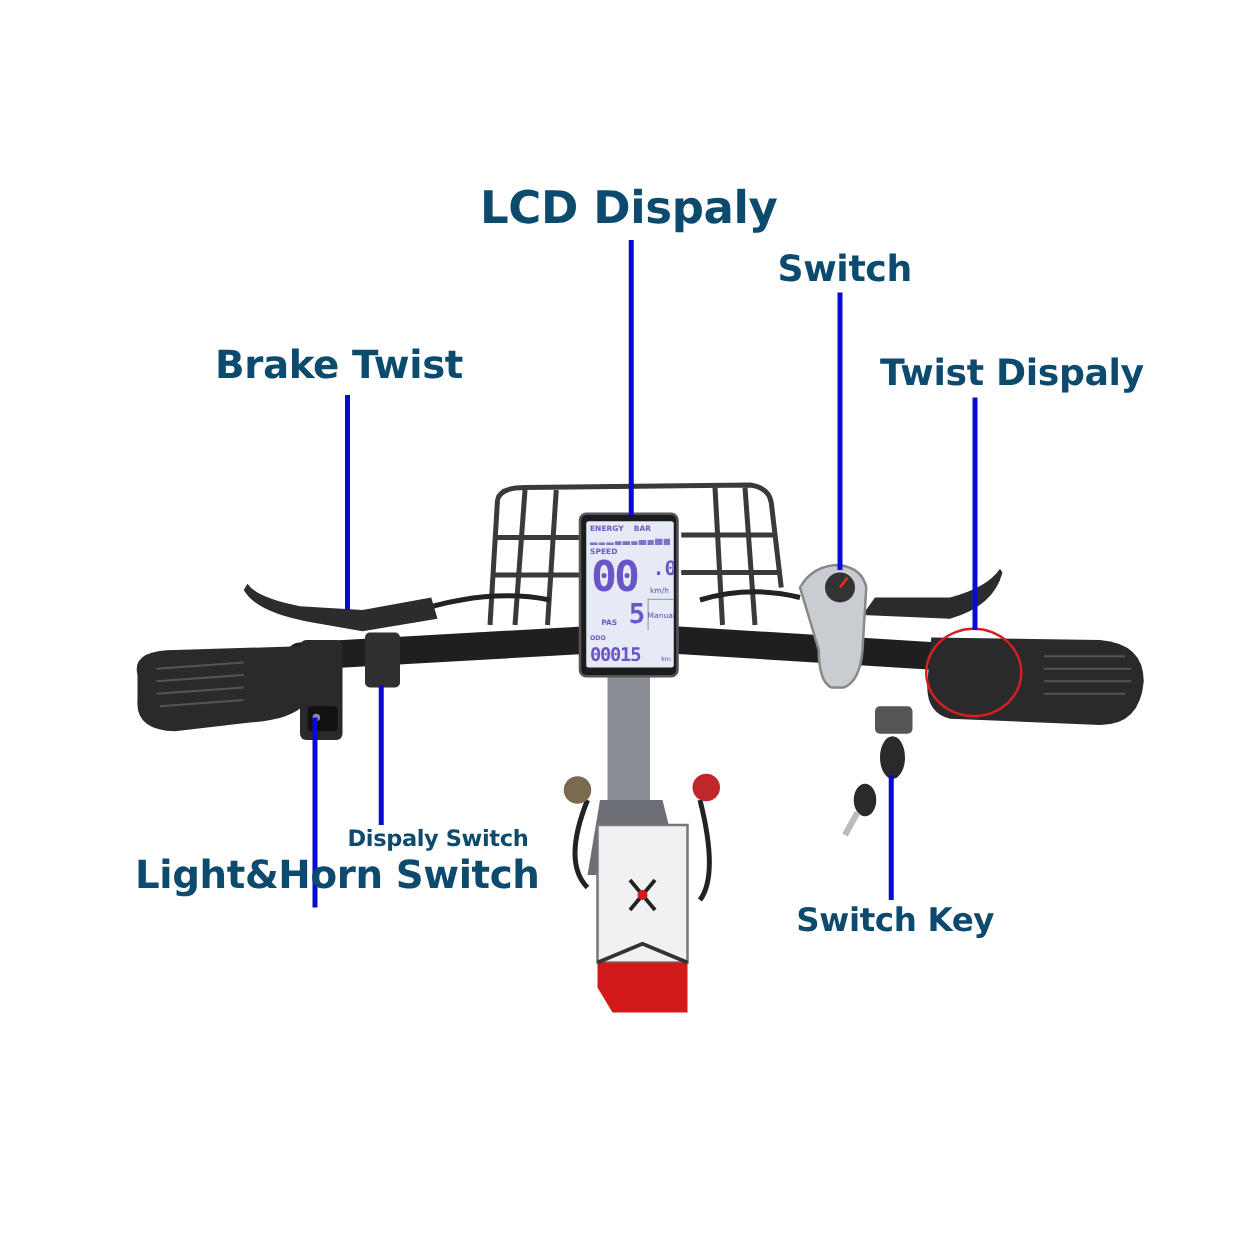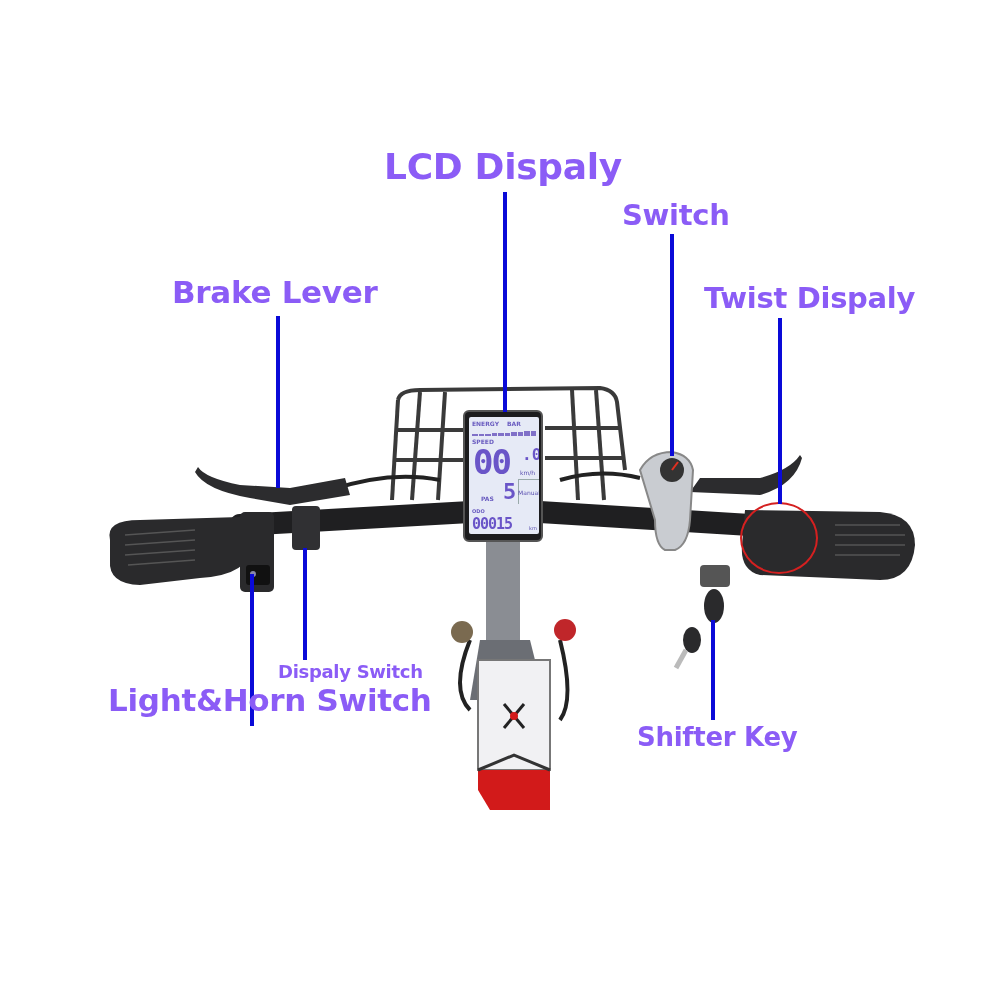--- a/index.html
+++ b/index.html
@@ -1,19 +1,19 @@
 <!DOCTYPE html>
 <html><head>
 <meta charset="utf-8">
 <style>
   * { margin: 0; padding: 0; box-sizing: border-box; }
   html, body { width: 1000px; height: 1000px; background: #ffffff; overflow: hidden; }
   body { position: relative; font-family: "DejaVu Sans", sans-serif; }
   .label {
-    position: absolute; color: #8b5cf6; font-weight: bold; white-space: nowrap;
+    position: absolute; color: #0c4a6e; font-weight: bold; white-space: nowrap;
     font-family: "DejaVu Sans", sans-serif; letter-spacing: -0.3px;
   }
   .lbl-lcd { left: 384px; top: 146px; font-size: 36px; }
   .lbl-shifter { left: 622px; top: 198px; font-size: 29px; }
   .lbl-brake { left: 172px; top: 274px; font-size: 31px; }
   .lbl-throttle { left: 704px; top: 281px; font-size: 29px; }
   .lbl-display-switch { left: 278px; top: 661px; font-size: 18px; }
   .lbl-light { left: 108px; top: 682px; font-size: 31px; }
   .lbl-starter { left: 637px; top: 722px; font-size: 26px; }
   .leader { position: absolute; width: 4px; background: #0a0ad8; }
@@ -153,17 +153,17 @@
 <div class="leader" style="left:503px;top:192px;height:220px"></div>
 <div class="leader" style="left:670px;top:234px;height:222px"></div>
 <div class="leader" style="left:276px;top:316px;height:172px"></div>
 <div class="leader" style="left:778px;top:318px;height:186px"></div>
 <div class="leader" style="left:303px;top:548px;height:112px"></div>
 <div class="leader" style="left:250px;top:574px;height:152px"></div>
 <div class="leader" style="left:711px;top:620px;height:100px"></div>
 
 <div class="label lbl-lcd">LCD Dispaly</div>
 <div class="label lbl-shifter">Switch</div>
-<div class="label lbl-brake">Brake Lever</div>
+<div class="label lbl-brake">Brake Twist</div>
 <div class="label lbl-throttle">Twist Dispaly</div>
 <div class="label lbl-display-switch">Dispaly Switch</div>
 <div class="label lbl-light">Light&amp;Horn Switch</div>
-<div class="label lbl-starter">Shifter Key</div>
+<div class="label lbl-starter">Switch Key</div>
 
 </body></html>

